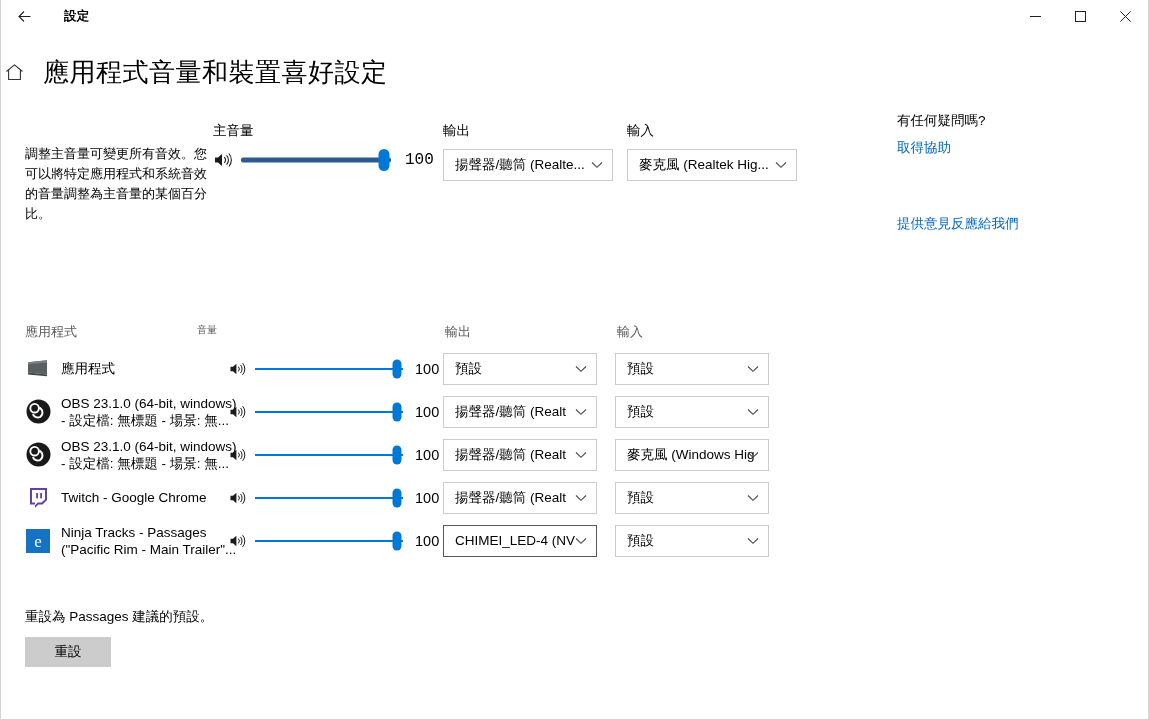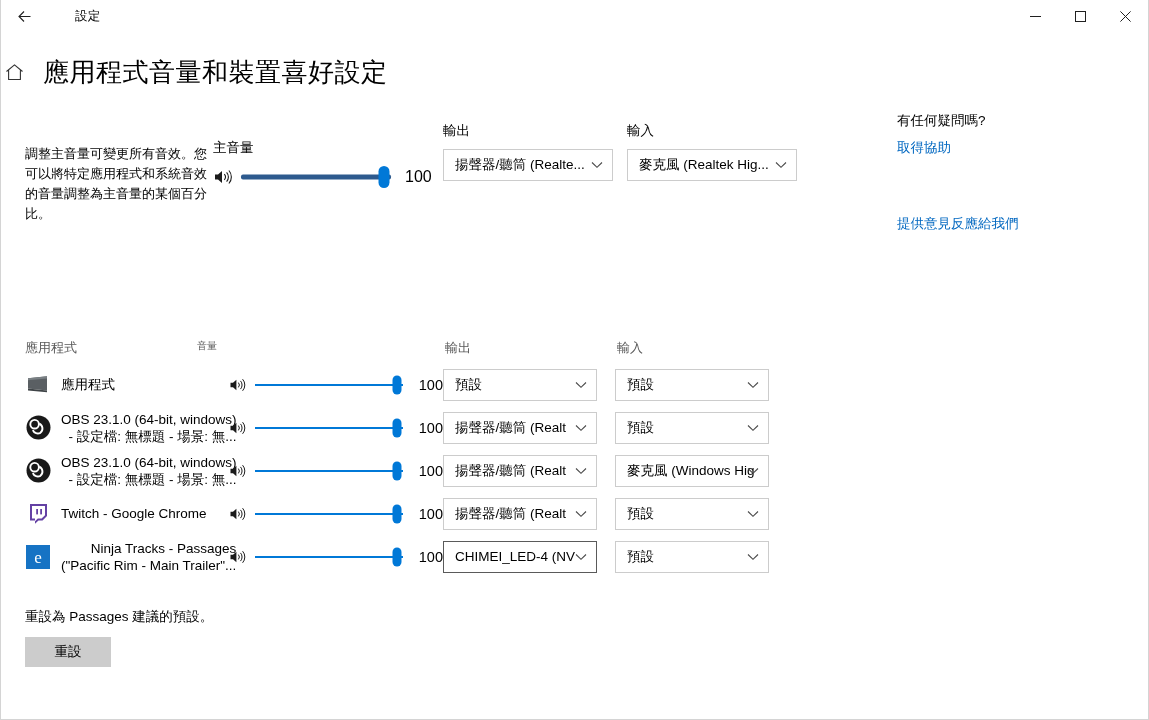--- a/index.html
+++ b/index.html
@@ -41,21 +41,22 @@
     display: flex;
     align-items: center;
     justify-content: center;
     cursor: default;
   }
   .back-btn svg { display: block; }
   .app-title {
     font-size: 12.5px;
     color: #000;
     letter-spacing: .2px;
-    margin-left: 28px;
+    margin-left: 17px;
+    font-weight: bold;
   }
   .win-controls {
     position: absolute;
     right: 0;
     top: 0;
     display: flex;
     height: 32px;
   }
   .win-btn {
     width: 45px;
@@ -99,21 +100,22 @@
     color: #000;
   }
   .col-label {
     font-size: 13.5px;
     color: #000;
     margin-bottom: 9px;
   }
   .master-vol {
     position: absolute;
     left: 212px;
-    top: 17px;
+    top: 0;
+    font-family: Liberation Mono, monospace;
   }
   .master-row {
     display: flex;
     align-items: center;
   }
   .master-slider {
     width: 150px;
     height: 22px;
     position: relative;
     margin-left: 8px;
@@ -198,23 +200,22 @@
     text-decoration: none;
     cursor: pointer;
     display: inline-block;
   }
   .help-block-2 { margin-top: 57px; }
 
   
   .applist {
     position: absolute;
     left: 0;
-    top: 339px;
+    top: 323px;
     width: 800px;
-    text-align: right;
   }
   .list-head {
     position: relative;
     height: 24px;
   }
   .lh-app  { position: absolute; left: 24px;  font-size: 13px; color: #5a5a5a; }
   .lh-vol  { position: absolute; left: 196px; font-size: 10px; color: #5a5a5a; }
   .lh-out  { position: absolute; left: 444px; font-size: 13px; color: #5a5a5a; }
   .lh-in   { position: absolute; left: 616px; font-size: 13px; color: #5a5a5a; }
 

